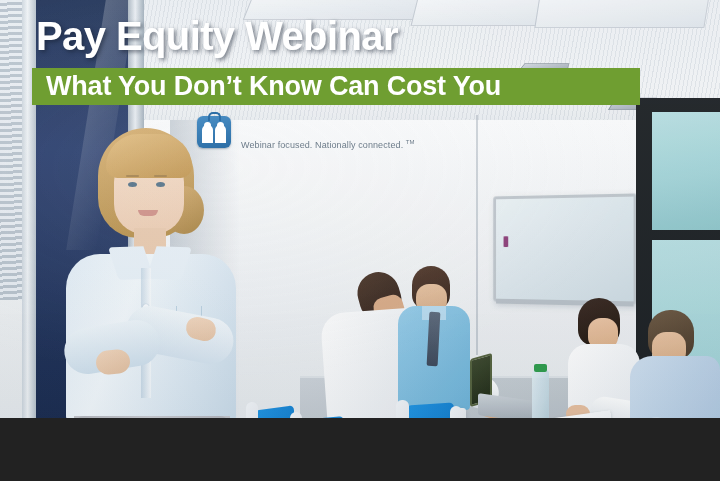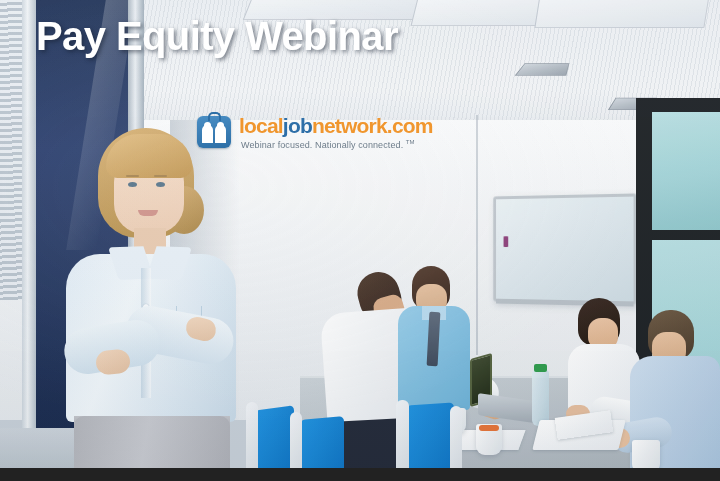--- a/index.html
+++ b/index.html
@@ -5,21 +5,21 @@
   html, body {
     margin: 0;
     padding: 0;
     background: #222;
   }
   * { box-sizing: border-box; }
 
   .banner-root {
     position: relative;
     width: 720px;
-    height: 468px;
+    height: 418px;
     overflow: hidden;
     font-family: "Liberation Sans", sans-serif;
     background: #c9d2da;
   }
 
   
   .photo {
     position: absolute;
     inset: 0;
     overflow: hidden;
@@ -591,26 +591,28 @@
       <div class="w-hand-r"></div>
       <div class="w-waistband"></div>
       <div class="w-skirt"></div>
     </div>
 
     <div class="photo-grade"></div>
   </div>
 
   <div class="headline">Pay Equity Webinar</div>
 
+  <div class="subbar">
+    <div class="subbar-text">What You Don’t Know Can Cost You</div>
+  </div>
 
   <div class="logo">
     <div class="logo-mark">
       <div class="logo-handle"></div>
       <div class="logo-fig a"></div>
       <div class="logo-fig b"></div>
       <div class="logo-fig-head a"></div>
       <div class="logo-fig-head b"></div>
     </div>
-    <div class="logo-wordmark"><span class="lw-orange">local</span><span class="lw-blue">job</span><span class="lw-orange">network.com</span></div>
     <div class="logo-tagline"><span>Webinar focused. Nationally connected.</span> <sup>TM</sup></div>
   </div>
 
 </div>
 
 </body></html>

